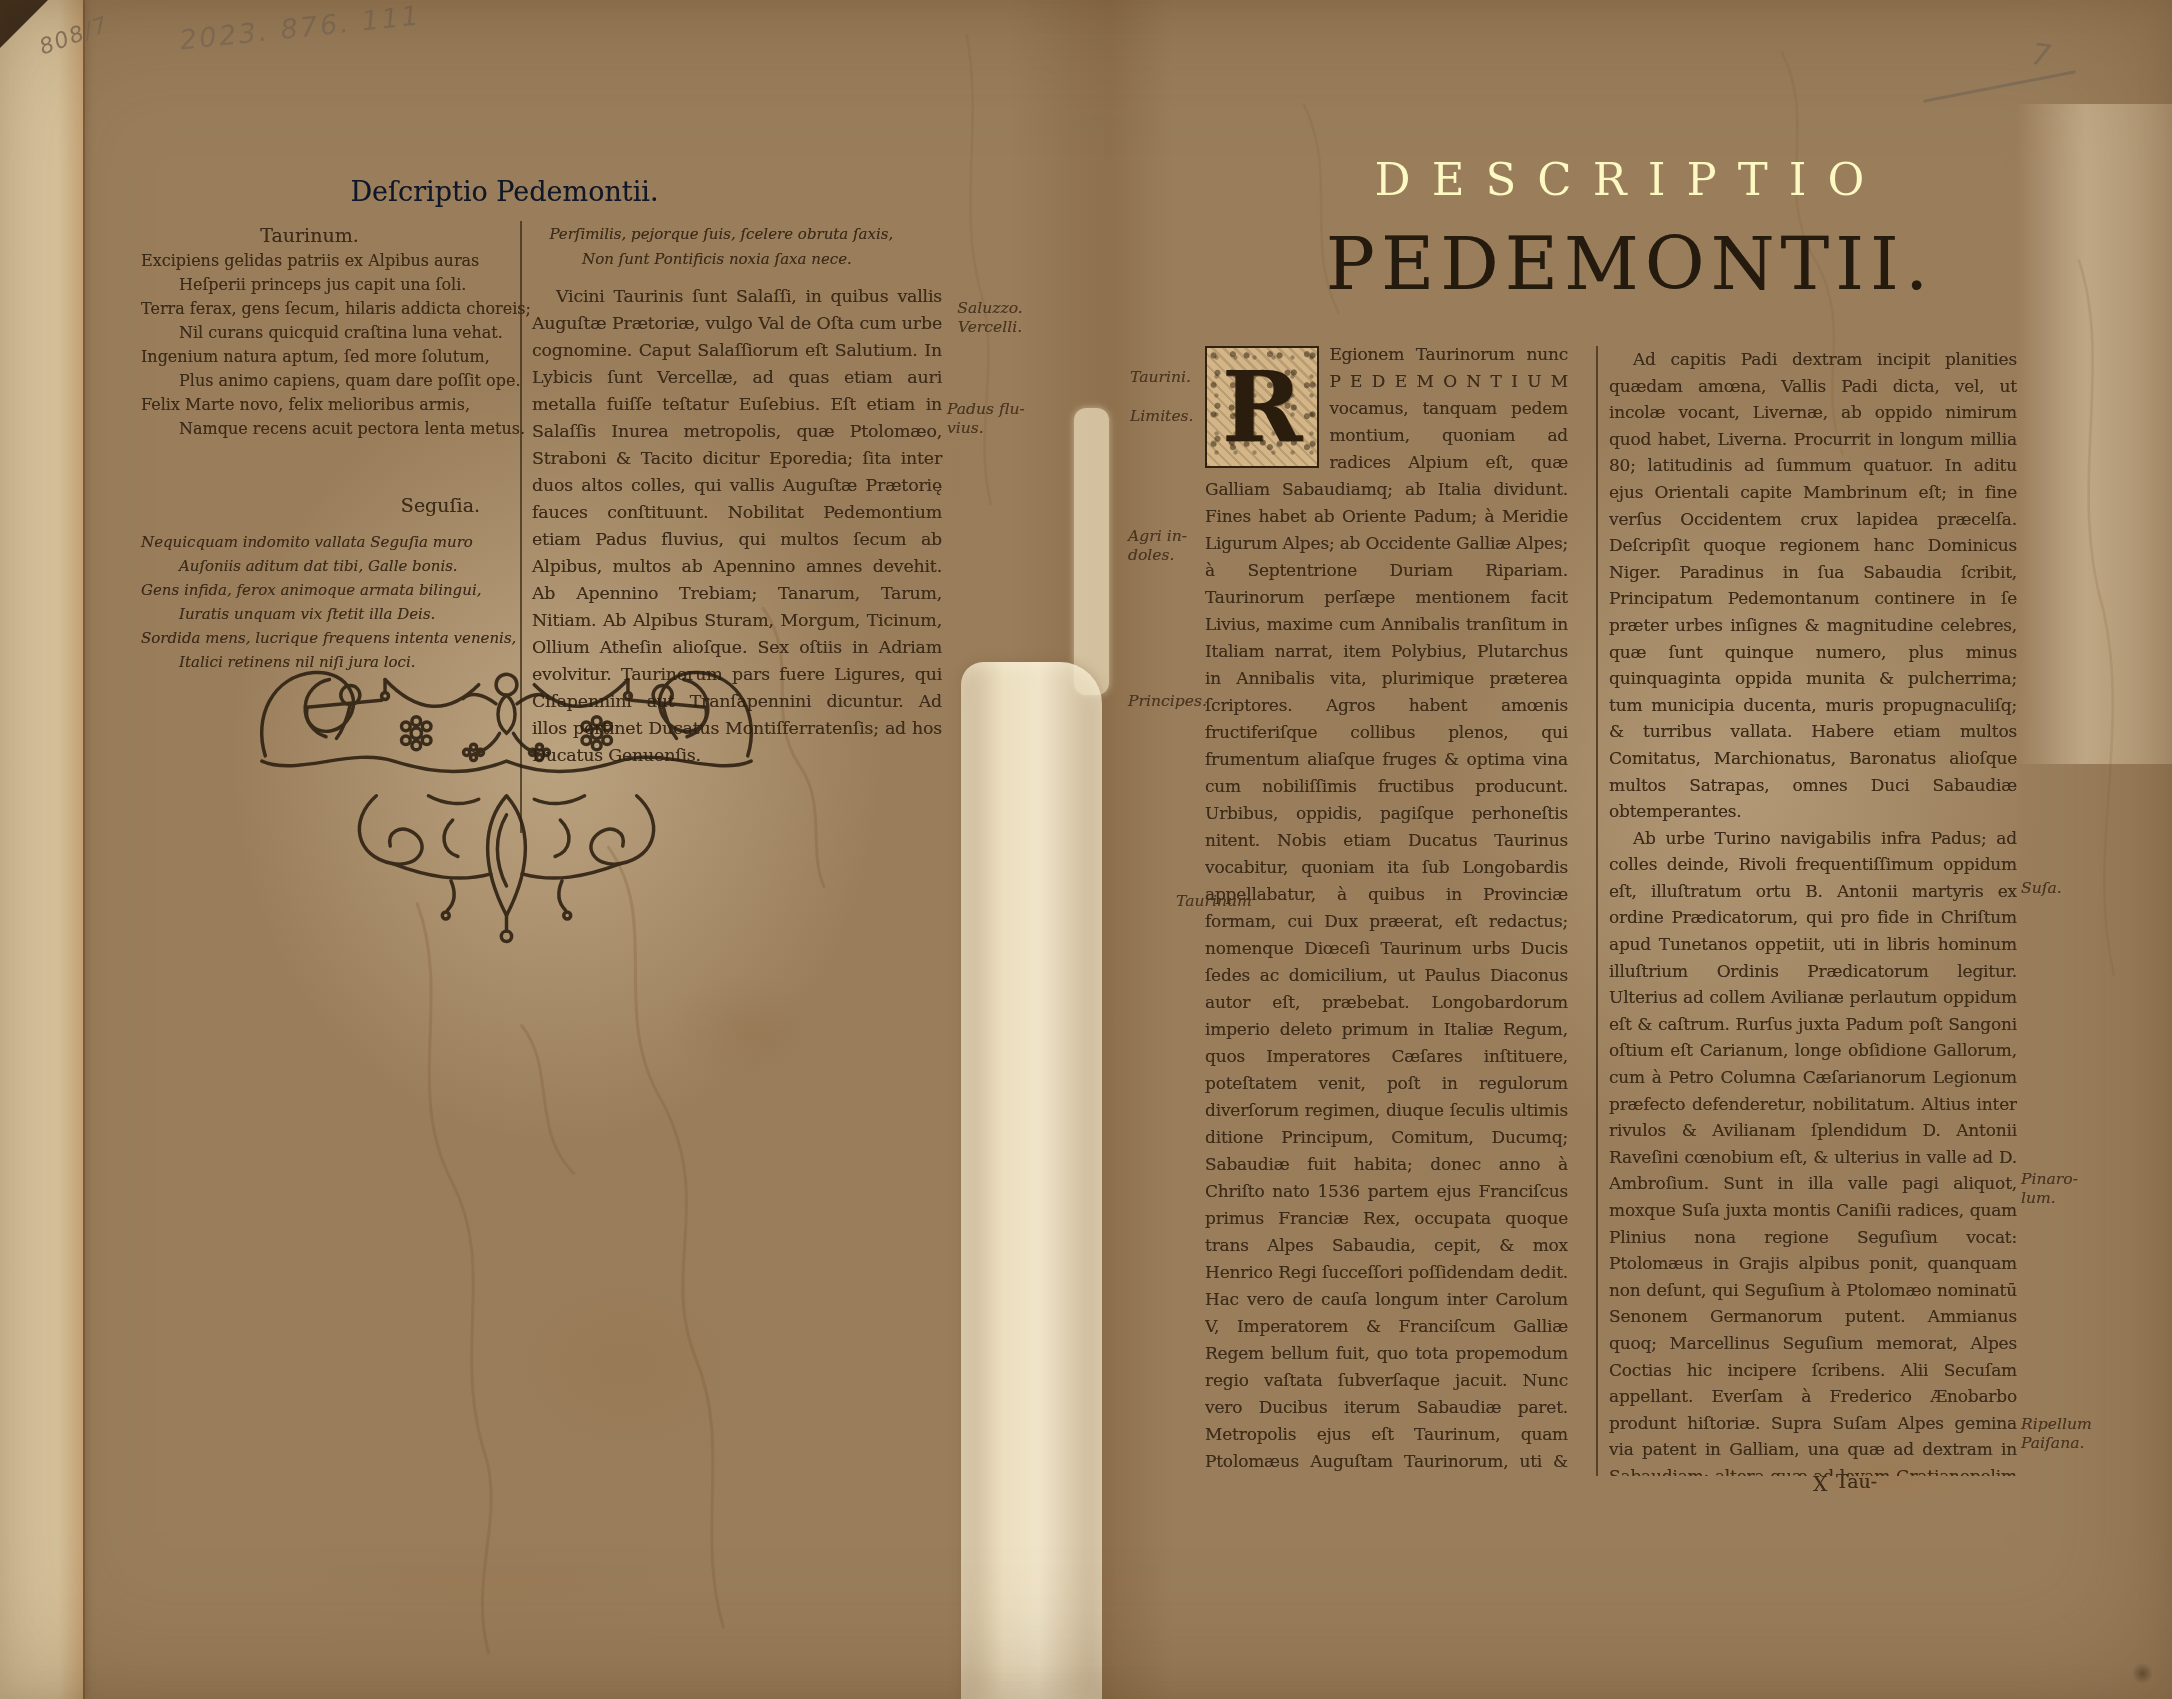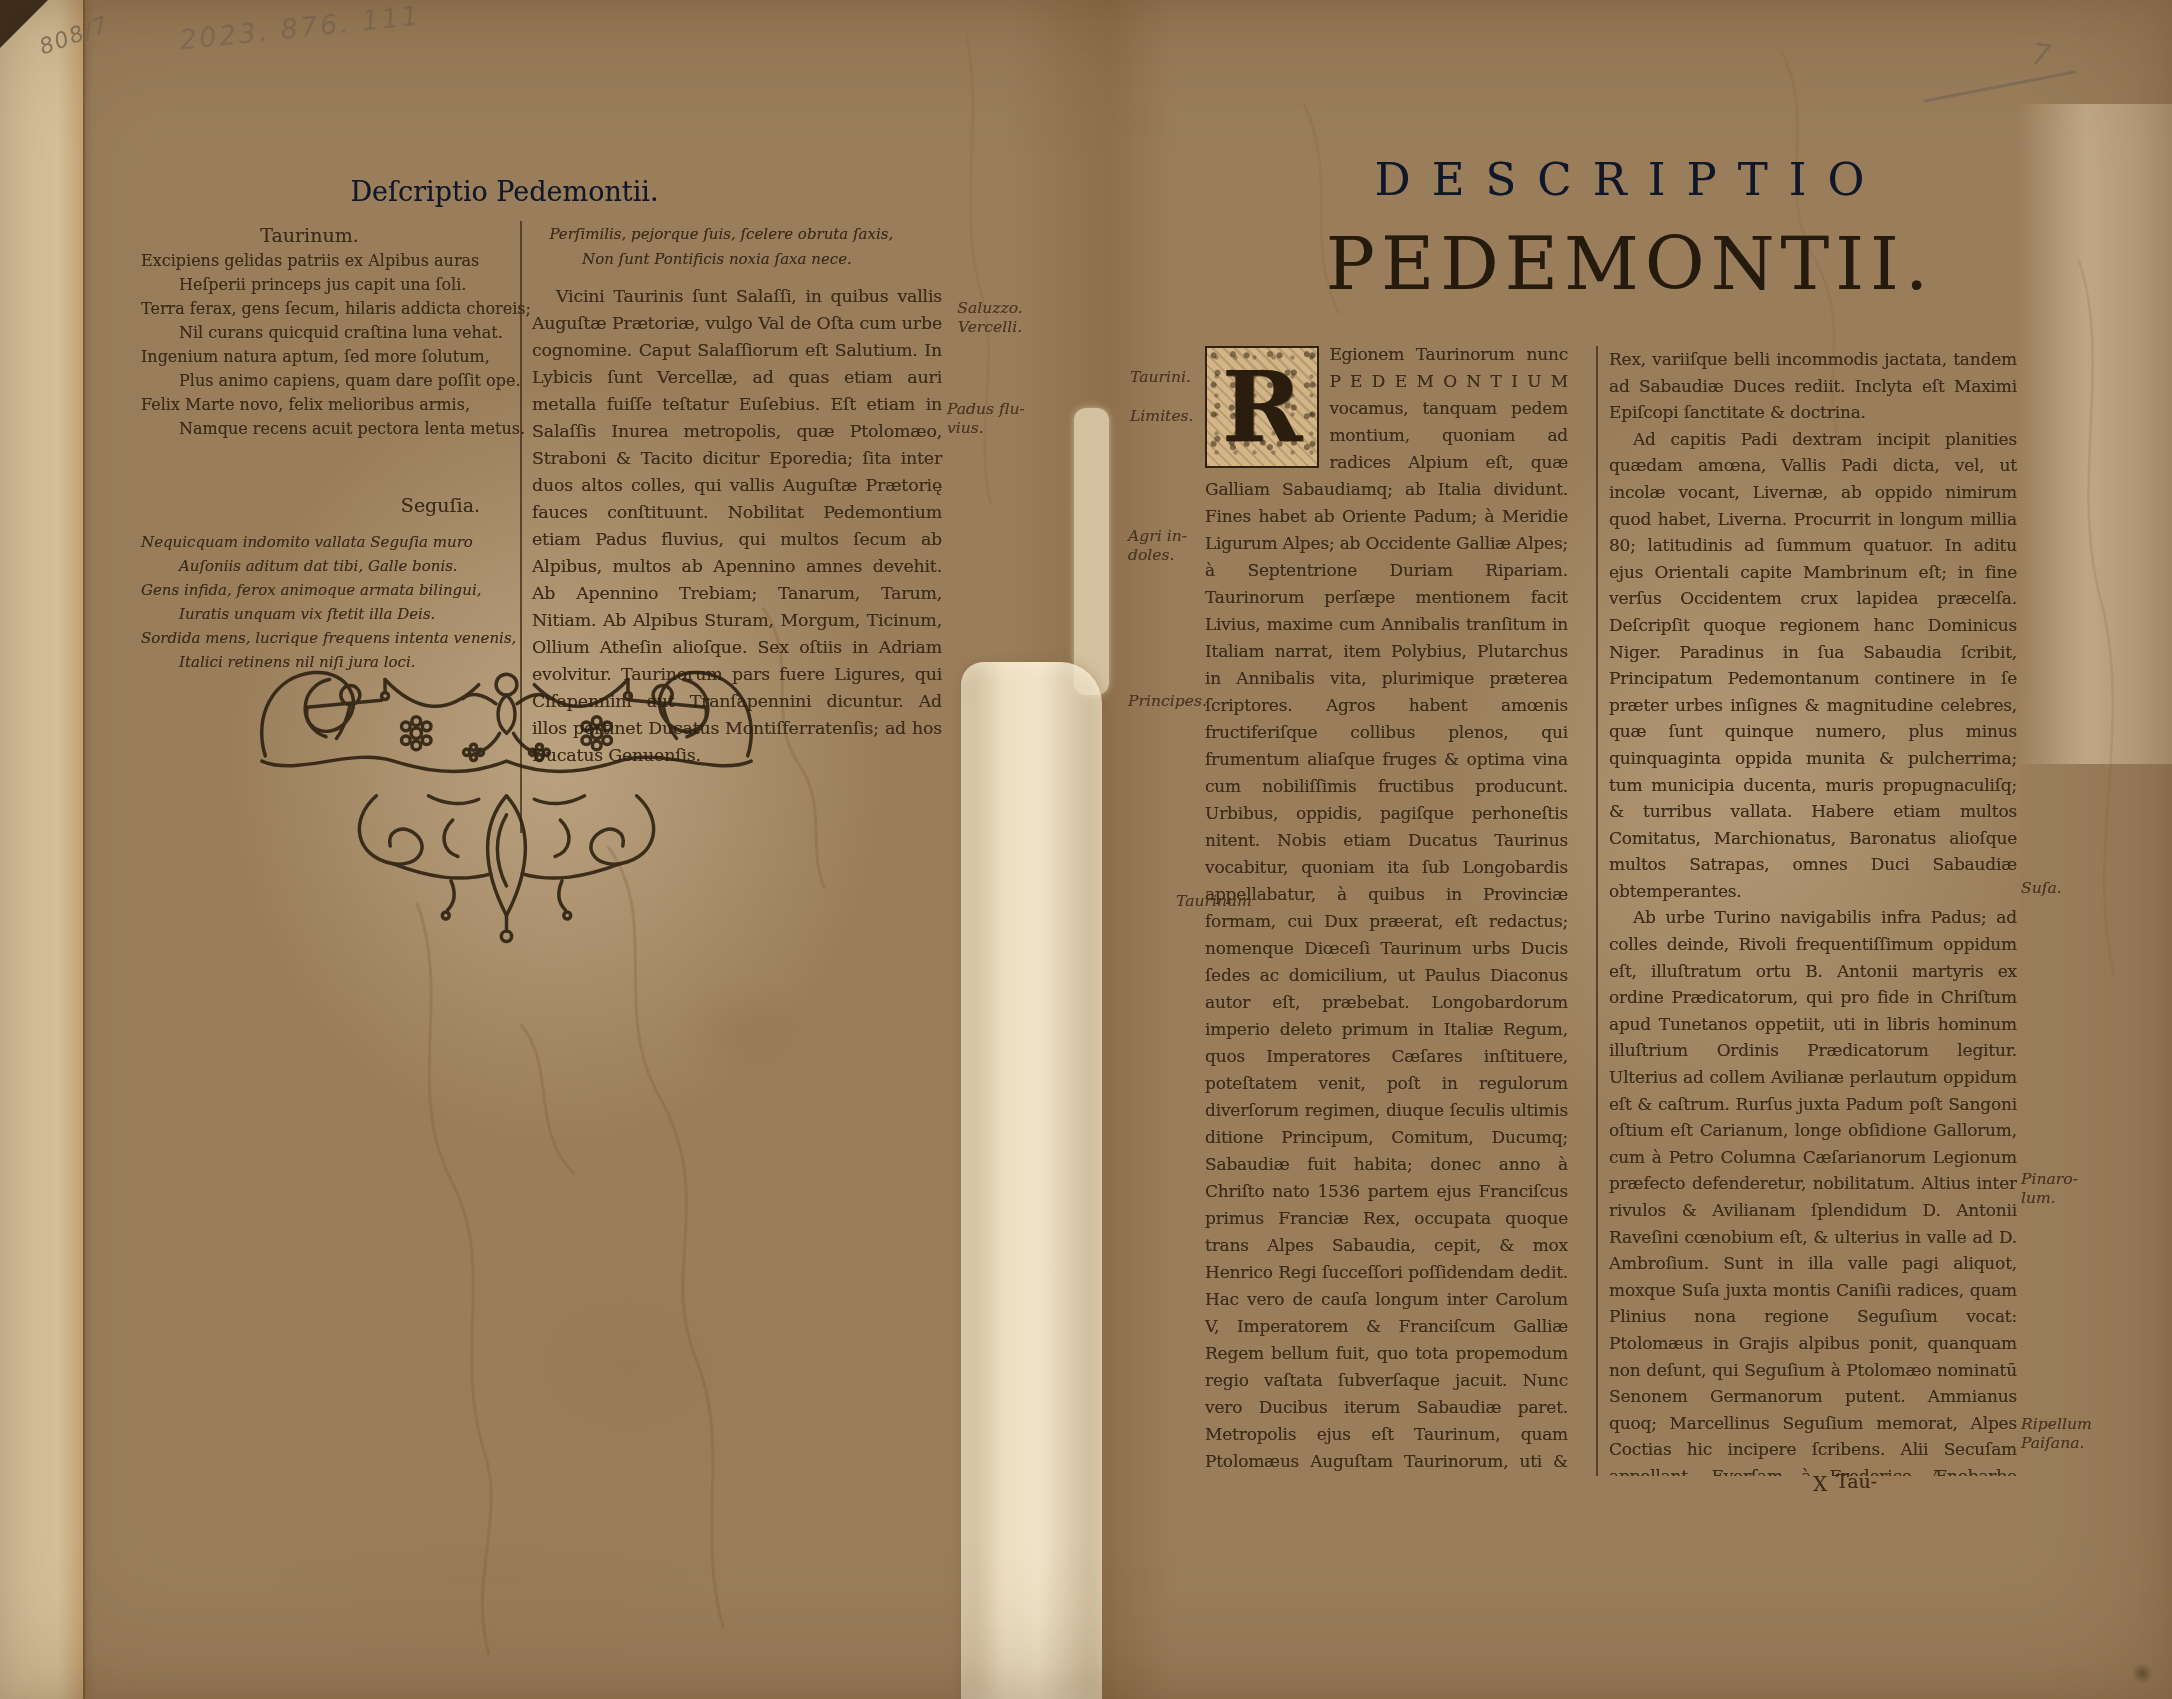--- a/index.html
+++ b/index.html
@@ -181,41 +181,40 @@
         </g>
       </svg>
     </div>
   </div>
 
   <div>
 
     <div class="hand" style="left:2032px;top:38px;font-size:29.5px;transform:rotate(7deg);">7</div>
     <div class="hand" style="left:1922px;top:85px;width:155px;height:2.6px;background:#7e6c58;transform:rotate(-11deg);border-radius:1.7px;"></div>
 
-    <div class="print" style="left:1217px;top:153px;width:826px;text-align:center;font-size:45px;letter-spacing:21px;color:#0f172a;">DESCRIPTIO</div>
+    <div class="print" style="left:1217px;top:153px;width:826px;text-align:center;font-size:45px;letter-spacing:21px;color:#fef9c3;">DESCRIPTIO</div>
     <div class="print" style="left:1217px;top:221px;width:826px;text-align:center;font-size:73px;letter-spacing:6px;color:#241a0e;">PEDEMONTII.</div>
 
     <div class="rule" style="left:1596px;top:346px;height:1130px;"></div>
 
     <div class="marginnote" style="left:1130px;top:368px;width:71px;">Taurini.</div>
     <div class="marginnote" style="left:1130px;top:407px;width:71px;">Limites.</div>
     <div class="marginnote" style="left:1128px;top:527px;width:73px;">Agri in-
 doles.</div>
     <div class="marginnote" style="left:1128px;top:692px;width:75px;">Principes.</div>
     <div class="marginnote" style="left:1176px;top:892px;width:78px;">Taurinum</div>
 
     <div class="print just clip" style="left:1205px;top:341px;width:363px;height:1140px;font-size:17px;line-height:27px;letter-spacing:-0.2px;">
       <div class="dropcap">
           <span>R</span>
         </div>
       <span>Egionem Taurinorum nunc P E D E M O N T I U M vocamus, tanquam pedem montium, quoniam ad radices Alpium eſt, quæ Galliam Sabaudiamq; ab Italia dividunt. Fines habet ab Oriente Padum; à Meridie Ligurum Alpes; ab Occidente Galliæ Alpes; à Septentrione Duriam Ripariam. Taurinorum perſæpe mentionem facit Livius, maxime cum Annibalis tranſitum in Italiam narrat, item Polybius, Plutarchus in Annibalis vita, plurimique præterea ſcriptores. Agros habent amœnis fructiferiſque collibus plenos, qui frumentum aliaſque fruges &amp; optima vina cum nobiliſſimis fructibus producunt. Urbibus, oppidis, pagiſque perhoneſtis nitent. Nobis etiam Ducatus Taurinus vocabitur, quoniam ita ſub Longobardis appellabatur, à quibus in Provinciæ formam, cui Dux præerat, eſt redactus; nomenque Diœceſi Taurinum urbs Ducis ſedes ac domicilium, ut Paulus Diaconus autor eſt, præbebat. Longobardorum imperio deleto primum in Italiæ Regum, quos Imperatores Cæſares inſtituere, poteſtatem venit, poſt in regulorum diverſorum regimen, diuque ſeculis ultimis ditione Principum, Comitum, Ducumq; Sabaudiæ fuit habita; donec anno à Chriſto nato 1536 partem ejus Franciſcus primus Franciæ Rex, occupata quoque trans Alpes Sabaudia, cepit, &amp; mox Henrico Regi ſucceſſori poſſidendam dedit. Hac vero de cauſa longum inter Carolum V, Imperatorem &amp; Franciſcum Galliæ Regem bellum fuit, quo tota propemodum regio vaſtata ſubverſaque jacuit. Nunc vero Ducibus iterum Sabaudiæ paret. Metropolis ejus eſt Taurinum, quam Ptolomæus Auguſtam Taurinorum, uti &amp; Tacitus, vocant. Plinius de ea: Auguſta Taurinorum antiqua ſtirps Ligurum, vulgo Turino. Conditum quidam ab Eridano volunt, qui ad maris Liguſtici oram ex Ægypto cum magno comitatu delatus filium Genuinum cis Alpes reliquerit, ipſe trans montes profectus urbem hanc ædificaverit, Eridanum à ſe dixerit, &amp; poſt tempus aliquod hinc decedens Liguri filio tradiderit incolendam. Alii Lamiſonem unum ex Noe nepotibus auctorem loci aſſerunt, qui tractum inter Padum &amp; Ticinum amnes univerſum ejectis habitatoribus tenuerit &amp; à ſe Lamiſonem appellaverit, qua voce gentis lingua Taurus ſignificabatur, unde poſtea Tauri nomen profectum. Stephanus Grammaticus Taurinum à Tauro Maſſilienſium, cujus gentis colonia ſit, inſigni, dictum auctor eſt. Utcunque tamen hæc ſe habeant, priſcis temporibus nobilem urbem fuiſſe, vel hinc intelligere licet, quod colonia Romanorum erat. Jacet ad montium radices, forma quadrata, cum portis quatuor, nobilitate civium maxime clara, ſplendidis etiam ædificiis ornata, inter quæ ſummum templum. Gymnaſium habet omnium diſciplinarum. Mirifice rebus omnibus ad uſum vitæ neceſſariis &amp; urbibus abundat. Agro eſt præbono &amp; fertili, maxime vero verſus Orientem &amp; Auſtrum cum vallibus ferri copia fœcundis. Taurino potitum Hannibalem memorat, Livius. Id Longobardorum Ducum ſedem fuiſſe, Paulus Diaconus, Blondus &amp; Sabellicus perhibent. His uſque ad captum bello à Carolo Magno Deſiderium Regem, paruit; dein autem in Italiæ Regum, Imperatorum, Montis-ferrati Marchionum &amp; Sabaudiæ regulorum, ditione fuit uſque. Poſtea (uti dictum) ſubegit, Franciſcus primus Francorum</span>
     </div>
 
     <div class="print clip" style="left:1609px;top:346px;width:408px;height:1130px;font-size:17px;line-height:26.6px;letter-spacing:-0.2px;">
-      <div class="just">Rex, variiſque belli incommodis jactata, tandem ad Sabaudiæ Duces rediit. Inclyta eſt Maximi Epiſcopi ſanctitate &amp; doctrina.</div>
       <div class="just" style="text-indent:24px;">Ad capitis Padi dextram incipit planities quædam amœna, Vallis Padi dicta, vel, ut incolæ vocant, Livernæ, ab oppido nimirum quod habet, Liverna. Procurrit in longum millia 80; latitudinis ad ſummum quatuor. In aditu ejus Orientali capite Mambrinum eſt; in fine verſus Occidentem crux lapidea præcelſa. Deſcripſit quoque regionem hanc Dominicus Niger. Paradinus in ſua Sabaudia ſcribit, Principatum Pedemontanum continere in ſe præter urbes inſignes &amp; magnitudine celebres, quæ ſunt quinque numero, plus minus quinquaginta oppida munita &amp; pulcherrima; tum municipia ducenta, muris propugnaculiſq; &amp; turribus vallata. Habere etiam multos Comitatus, Marchionatus, Baronatus alioſque multos Satrapas, omnes Duci Sabaudiæ obtemperantes.</div>
       <div class="just" style="text-indent:24px;">Ab urbe Turino navigabilis infra Padus; ad colles deinde, Rivoli frequentiſſimum oppidum eſt, illuſtratum ortu B. Antonii martyris ex ordine Prædicatorum, qui pro fide in Chriſtum apud Tunetanos oppetiit, uti in libris hominum illuſtrium Ordinis Prædicatorum legitur. Ulterius ad collem Avilianæ perlautum oppidum eſt &amp; caſtrum. Rurſus juxta Padum poſt Sangoni oſtium eſt Carianum, longe obſidione Gallorum, cum à Petro Columna Cæſarianorum Legionum præfecto defenderetur, nobilitatum. Altius inter rivulos &amp; Avilianam ſplendidum D. Antonii Raveſini cœnobium eſt, &amp; ulterius in valle ad D. Ambroſium. Sunt in illa valle pagi aliquot, moxque Suſa juxta montis Caniſii radices, quam Plinius nona regione Seguſium vocat: Ptolomæus in Grajis alpibus ponit, quanquam non deſunt, qui Seguſium à Ptolomæo nominatū Senonem Germanorum putent. Ammianus quoq; Marcellinus Seguſium memorat, Alpes Coctias hic incipere ſcribens. Alii Secuſam appellant. Everſam à Frederico Ænobarbo produnt hiſtoriæ. Supra Suſam Alpes gemina via patent in Galliam, una quæ ad dextram in Sabaudiam; altera quæ ad levam Gratianopolim ducit. Prima circa Principium aſcenſus montis Caniſii. Novaleſium habet, medioque jugi Ferrariam &amp; altius prope montis cacumen, lacum aquæ puræ flumen Ciniſium effundentem, qui per altiſſimas rupes præcipitans, propter Novaleſiam &amp; poſt Duriam fluit. Circa principium hujus amnis Seciana cum Eccleſiola. Rurſus ad Padum ſexto à Sangoni oſtiis lapide Pinarolum pernobile ac opulentum oppidum eſt, cum cœnobio ſumptuoſo. Supra cernitur Petroſa, lævaque fontis Sangoni Pagellatum &amp; Aricariaſſa, dextra Mons Bobius. Deinde Pado Pelix amnis Cluſonem deferens illabitur, inter Pancalerum &amp; Villam Frantam admodum frequens, opulentum lautumque. Pancalerum, inquit Blondus, Auguſti, ſtirpis antiquæ Ligurum Taurinorum fuit, juxta quod navigabilis Padus, ut Plinius ait; ſed errat, cum Pancaleri apud Plinium nulla ſit mentio. Apud Villam Francam, ponte tranſitus Padi jungitur. Ibi proſperum Columnam Ducis Mediolani præfectum copiarum eximium, anno poſt Chriſtum natum M. D. XV. Galli cepere. Sequitur ad Padi fontem Ripellum &amp; Paiſana, ubi marmorum nobilium lapidicinæ: tum ulterius Critium. Addam Taurini &amp; Seguſii Pedemontii Civitatum elogia ex I. Scaligero.</div>
     </div>
 
     <div class="marginnote" style="left:2021px;top:879px;width:70px;">Suſa.</div>
     <div class="marginnote" style="left:2021px;top:1170px;width:70px;">Pinaro-
 lum.</div>
     <div class="marginnote" style="left:2021px;top:1415px;width:78px;">Ripellum
 Paiſana.</div>
 

